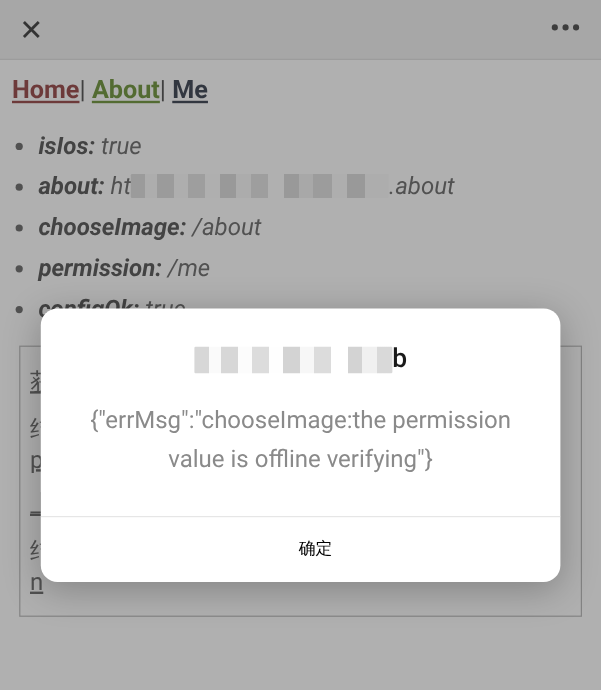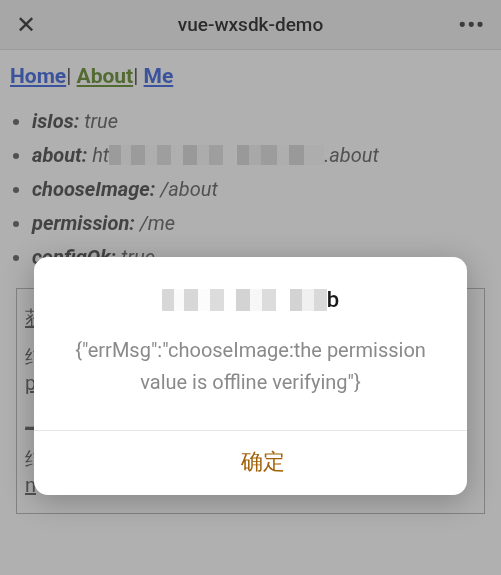--- a/index.html
+++ b/index.html
@@ -47,23 +47,23 @@
     }
     .nav {
       font-size: 21px;
       font-weight: 700;
       margin-bottom: 16px;
     }
     .nav a {
       text-decoration: underline;
       cursor: pointer;
     }
-    .nav-home { color: #1d4ed8; }
+    .nav-home { color: #7f1d1d; }
     .nav-about { color: #4d7c0f; }
-    .nav-me { color: #1d4ed8; }
+    .nav-me { color: #0f172a; }
     .nav-sep { font-weight: 400; }
     .info-list {
       list-style: disc;
       padding-left: 22px;
       font-size: 20px;
       line-height: 1.7;
       color: #4a4a4a;
       font-style: italic;
     }
     .info-list .k { font-weight: 700; color: #2f2f2f; }
@@ -126,33 +126,32 @@
       font-weight: 400;
       word-break: break-word;
     }
     .modal-footer {
       border-top: 1px solid #e6e6e6;
       text-align: center;
       padding: 16px 0 18px 0;
     }
     .modal-btn {
       display: inline-block;
-      font-size: 22px;
-      color: #a16207;
+      font-size: 14px;
+      color: #000000;
       font-weight: 500;
       cursor: pointer;
       margin-left: 25px;
     }
   </style>
 </head>
 <body>
 
 <div class="header">
   <span class="close-icon">✕</span>
-  <span class="header-title">vue-wxsdk-demo</span>
   <span class="more-icon">•••</span>
 </div>
 
 <div class="content">
   <div class="nav">
     <a class="nav-home">Home</a><span class="nav-sep">| </span>
     <a class="nav-about">About</a><span class="nav-sep">| </span>
     <a class="nav-me">Me</a>
   </div>
 

